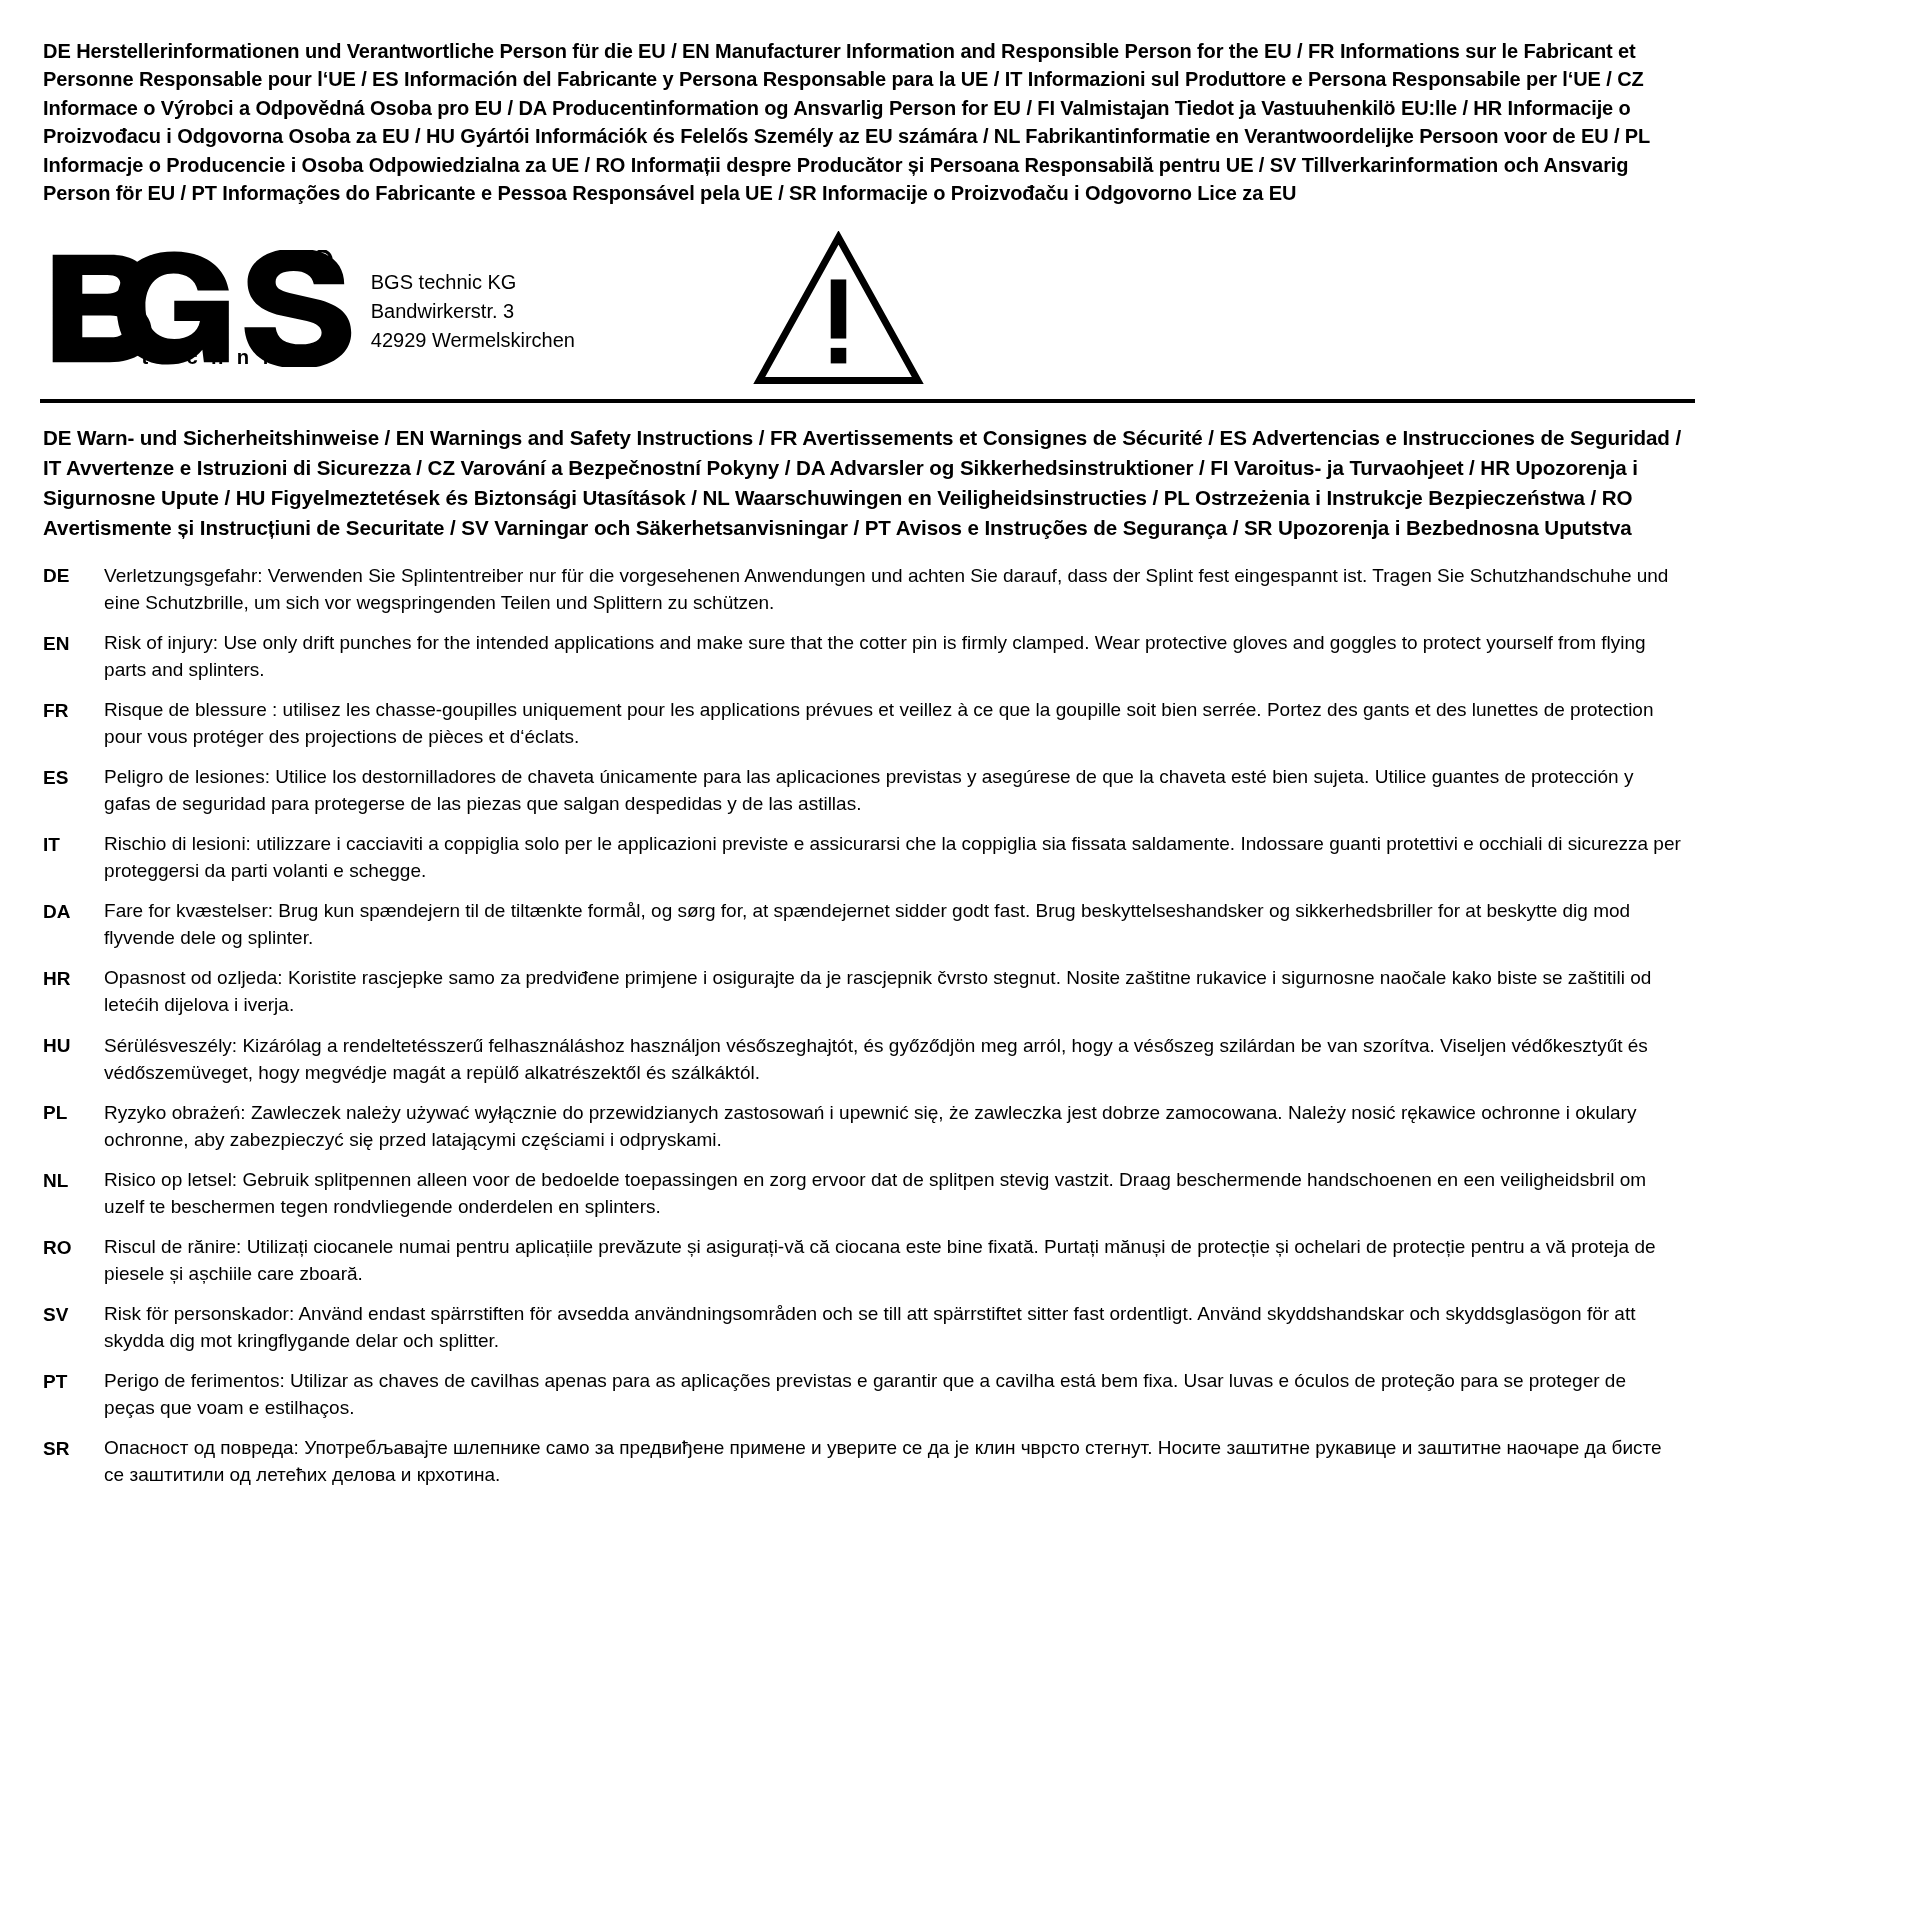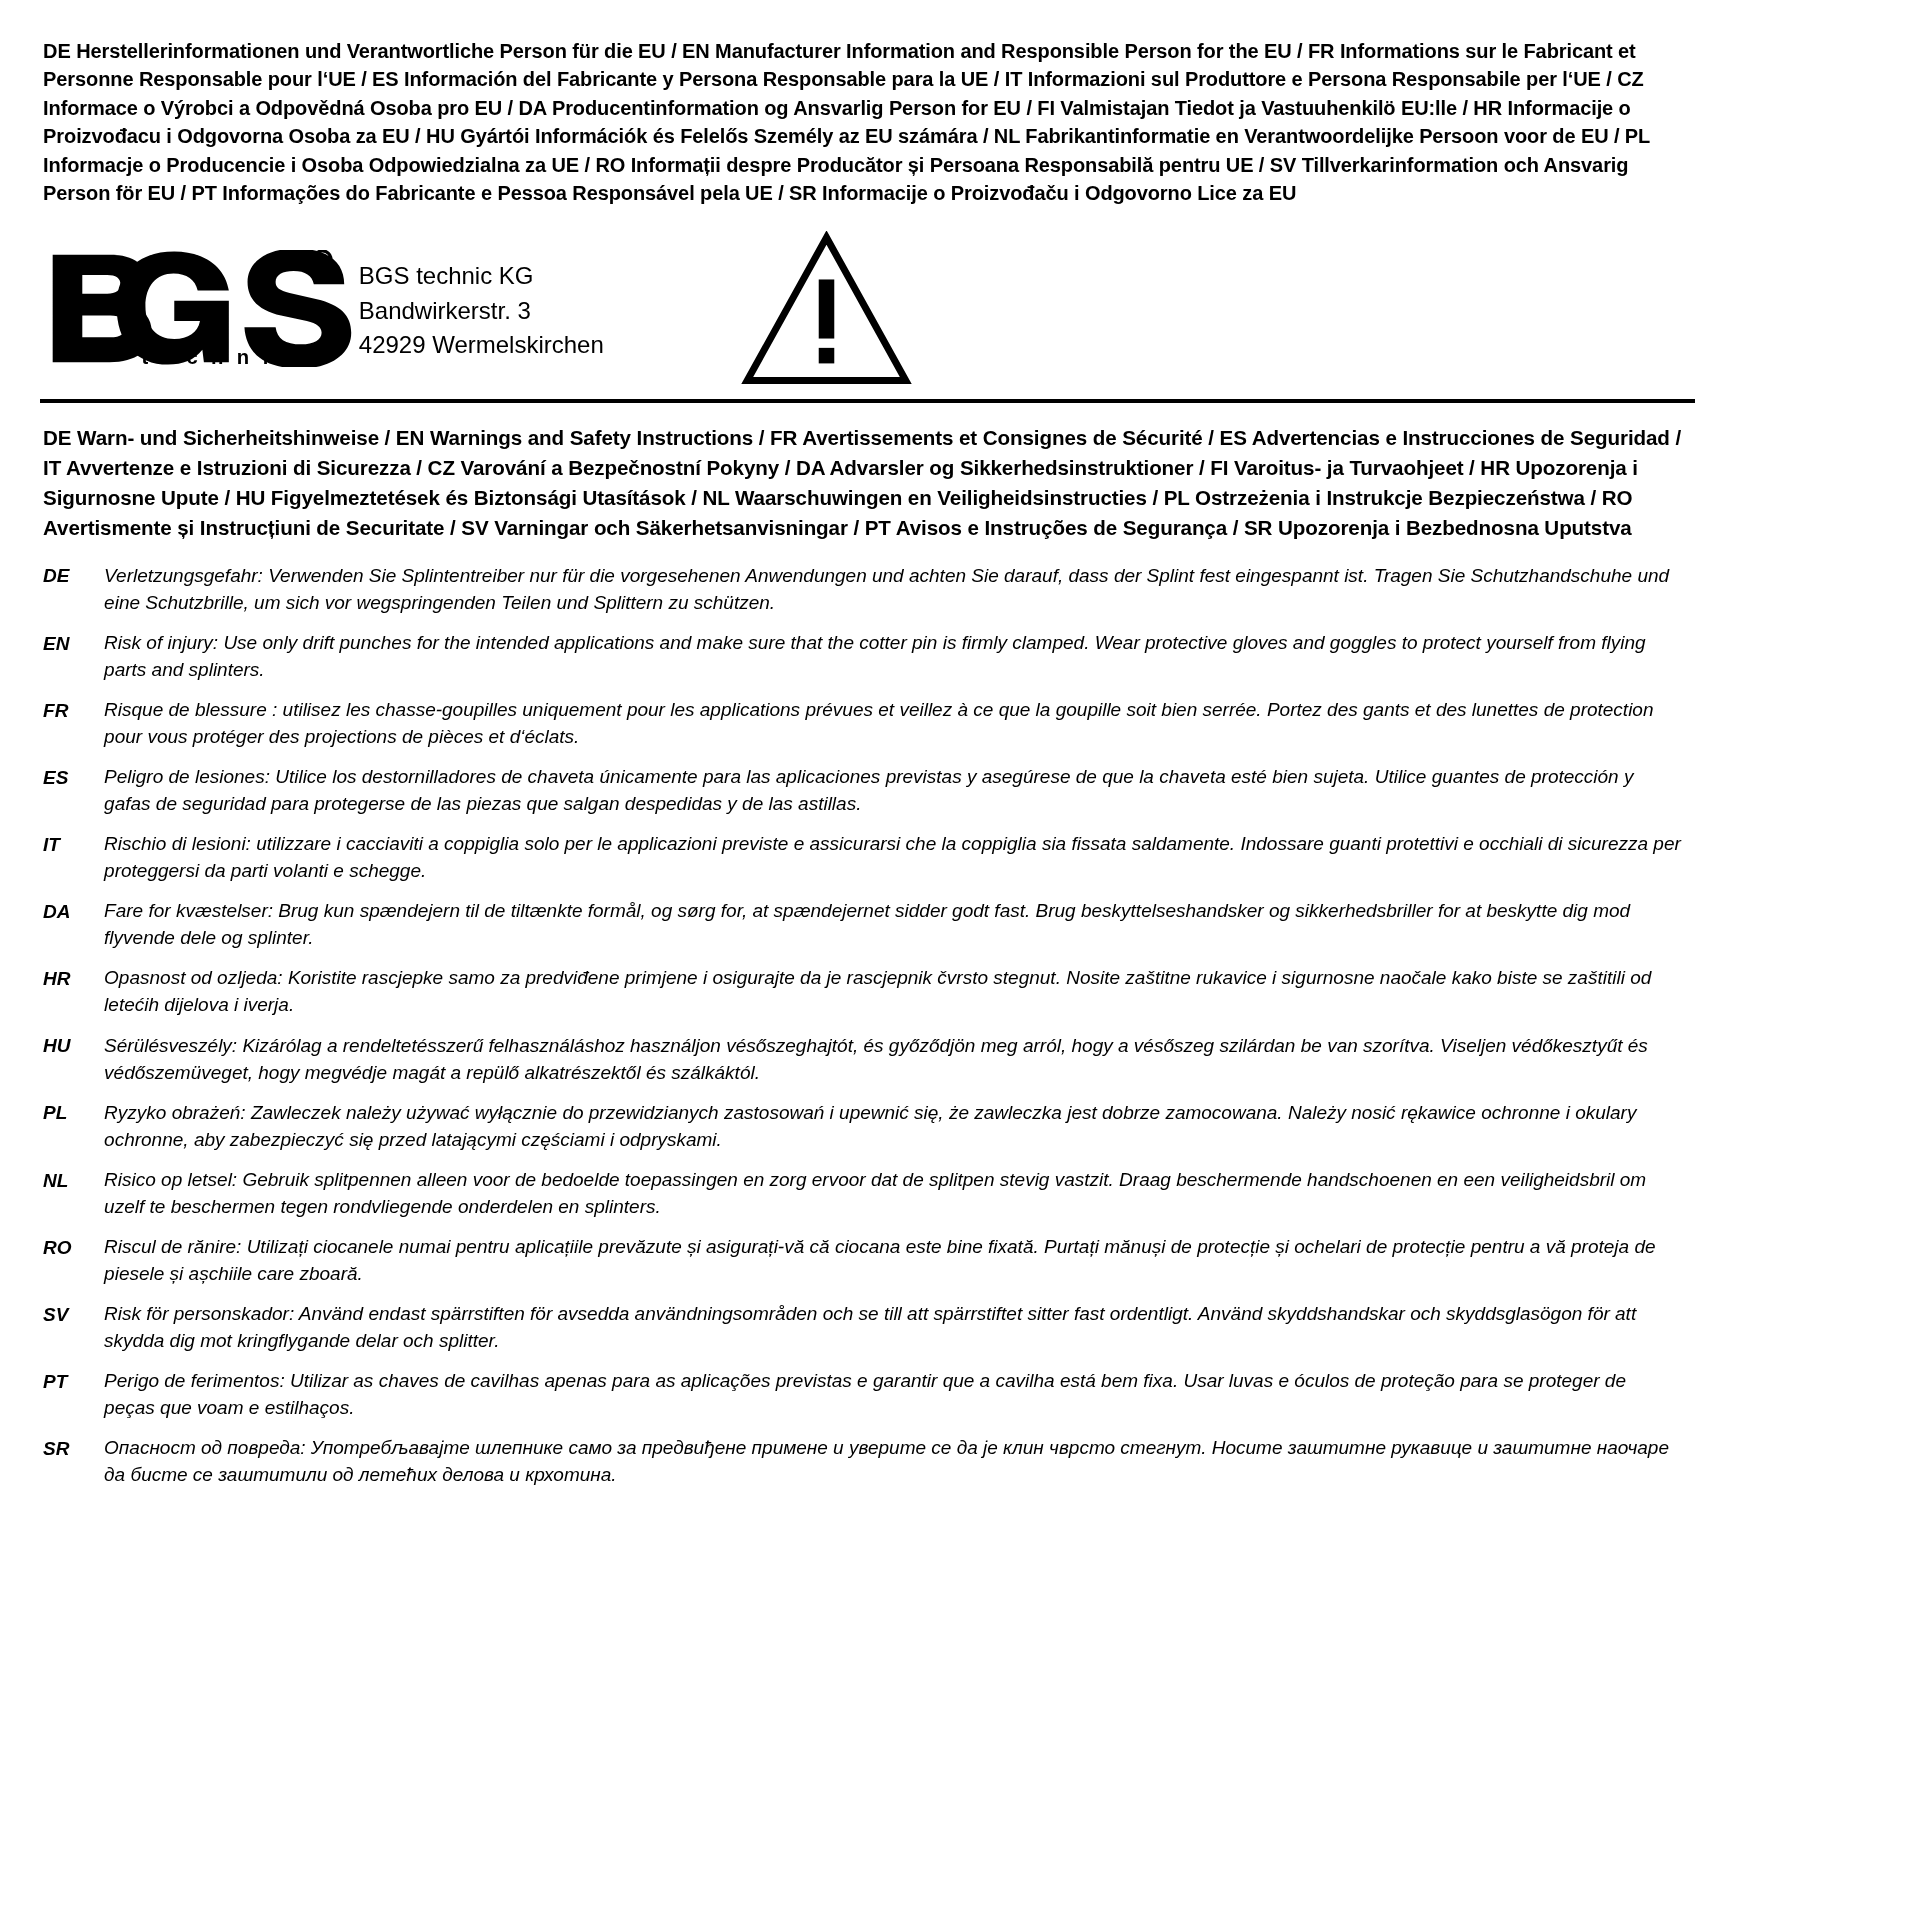--- a/index.html
+++ b/index.html
@@ -44,23 +44,24 @@
   }
   .logo-wrap {
     width: 311px;
     flex: 0 0 311px;
     padding-left: 4.7px;
   }
   .logo-wrap svg { display: block; }
 
   .addr-col {
     flex: 0 0 374px;
-    font-size: 24px;
+    font-size: 20px;
     line-height: 1.45;
     padding-top: 4.7px;
+    margin-left: 12px;
   }
   .contact-col {
     flex: 0 0 335px;
     font-size: 23px;
     line-height: 1.45;
     padding-top: 4.7px;
   }
   .web-col {
     flex: 1 1 auto;
     font-size: 28px;
@@ -82,21 +83,20 @@
     font-size: 20.6px;
     font-weight: bold;
     line-height: 1.45;
     letter-spacing: -0.1px;
     margin: 20px 0 20px 3.1px;
   }
 
   
   .lang-list {
     margin: 0 0 0 3.1px;
-    font-style: italic;
   }
   .lang-row {
     display: flex;
     align-items: flex-start;
     margin-bottom: 13.2px;
   }
   .lang-code {
     flex: 0 0 61px;
     font-size: 19px;
     font-weight: bold;

